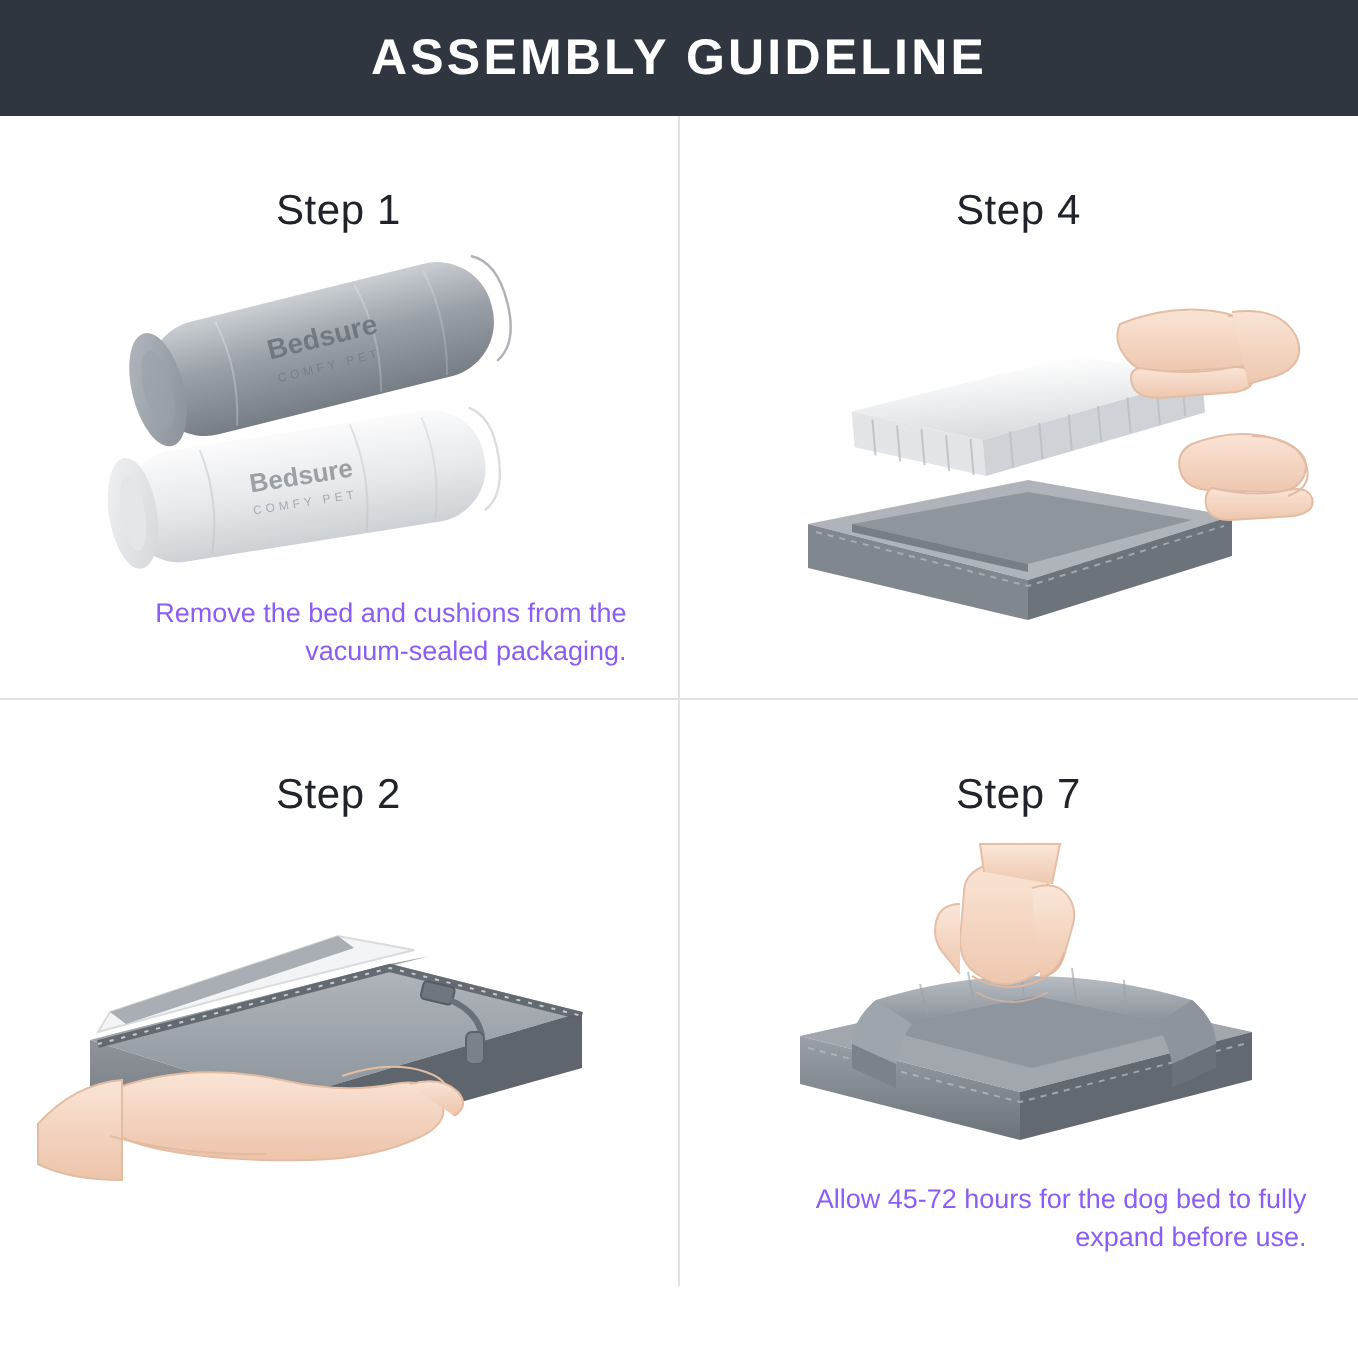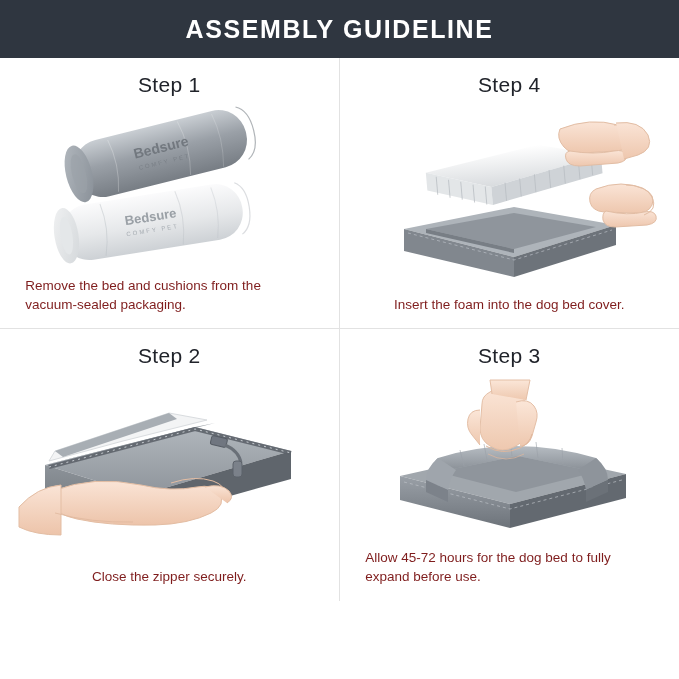--- a/index.html
+++ b/index.html
@@ -46,36 +46,36 @@
     flex-direction: column;
     align-items: center;
     padding: 12px 14px 8px 14px;
   }
   .cell.border-r { border-right: 1px solid #e2e2e2; }
   .cell.border-b { border-bottom: 1px solid #e2e2e2; }
   .step-title {
     font-size: 21px;
     color: #20232a;
     font-weight: normal;
-    margin-top: 3px;
+    margin-top: 24px;
     margin-bottom: 4px;
     letter-spacing: .3px;
   }
   .art {
     flex: 1 1 auto;
     width: 100%;
     display: flex;
     align-items: center;
     justify-content: center;
     position: relative;
   }
   .caption {
     font-size: 13.5px;
-    color: #7f1d1d;
-    text-align: left;
+    color: #8b5cf6;
+    text-align: right;
     line-height: 1.42;
     padding: 0 6px 6px 6px;
     max-width: 300px;
   }
   
   .footer {
     flex: 0 0 58px;
     border-top: 1px solid #e2e2e2;
     display: flex;
     align-items: center;
@@ -217,21 +217,20 @@
             <path d="M252 12 q24 -3 32 12 q6 14 -10 20 l-14 4" fill="url(#skinG)" stroke="#e2bda4" stroke-width="1"></path>
           </g>
 
           <g>
             <path d="M232 78 q26 -10 48 0 q12 6 8 16 q-4 9 -18 8 l-30 -1 q-12 -1 -14 -10 q-2 -9 6 -13 Z" fill="url(#skinG)" stroke="#e2bda4" stroke-width="1"></path>
             <path d="M242 100 q22 5 38 1 q10 -2 12 4 q2 7 -9 9 l-32 2 q-10 0 -12 -7 q-1 -7 3 -9 Z" fill="url(#skinG)" stroke="#e2bda4" stroke-width="1"></path>
             <path d="M262 74 q20 0 26 12 q6 13 -8 18" fill="none" stroke="#e2bda4" stroke-width="1"></path>
           </g>
         </svg>
       </div>
-      <div class="caption">Insert the foam into the dog bed cover.</div>
     </div>
 
     <div class="cell border-r">
       <div class="step-title">Step 2</div>
       <div class="art">
         <svg width="300" height="165" viewBox="0 0 300 165">
           <defs>
             <linearGradient id="cushTop" x1="0" y1="0" x2="0" y2="1">
               <stop offset="0%" stop-color="#b0b6bc"></stop>
               <stop offset="100%" stop-color="#8e949b"></stop>
@@ -265,25 +264,24 @@
 
           <g>
             <path d="M34 104 q40 -16 88 -6 q30 7 56 2 q16 -3 22 6 q8 12 -8 20 q-22 11 -56 12 q-46 1 -78 -6 q-22 -5 -24 -14 q-2 -9 0 -14 Z" fill="url(#skinG3)" stroke="#e3bda3" stroke-width="1"></path>
             <path d="M152 96 q24 -8 42 -2 q14 5 10 14" fill="none" stroke="#e3bda3" stroke-width="1"></path>
             <path d="M186 100 q16 -4 24 4 q6 7 -2 12" fill="url(#skinG3)" stroke="#e3bda3" stroke-width="1"></path>
             <path d="M0 120 q18 -20 42 -22 l0 50 q-26 0 -42 -8 Z" fill="url(#skinG3)" stroke="#e3bda3" stroke-width="1"></path>
             <path d="M36 126 q36 10 78 9" fill="none" stroke="#e0b89e" stroke-width="1" opacity=".8"></path>
           </g>
         </svg>
       </div>
-      <div class="caption">Close the zipper securely.</div>
     </div>
 
     <div class="cell">
-      <div class="step-title">Step 3</div>
+      <div class="step-title">Step 7</div>
       <div class="art">
         <svg width="290" height="160" viewBox="0 0 290 160">
           <defs>
             <linearGradient id="bolG" x1="0" y1="0" x2="0" y2="1">
               <stop offset="0%" stop-color="#b6bcc2"></stop>
               <stop offset="100%" stop-color="#878d94"></stop>
             </linearGradient>
             <linearGradient id="baseG" x1="0" y1="0" x2="0" y2="1">
               <stop offset="0%" stop-color="#9aa0a7"></stop>
               <stop offset="100%" stop-color="#6d737a"></stop>

